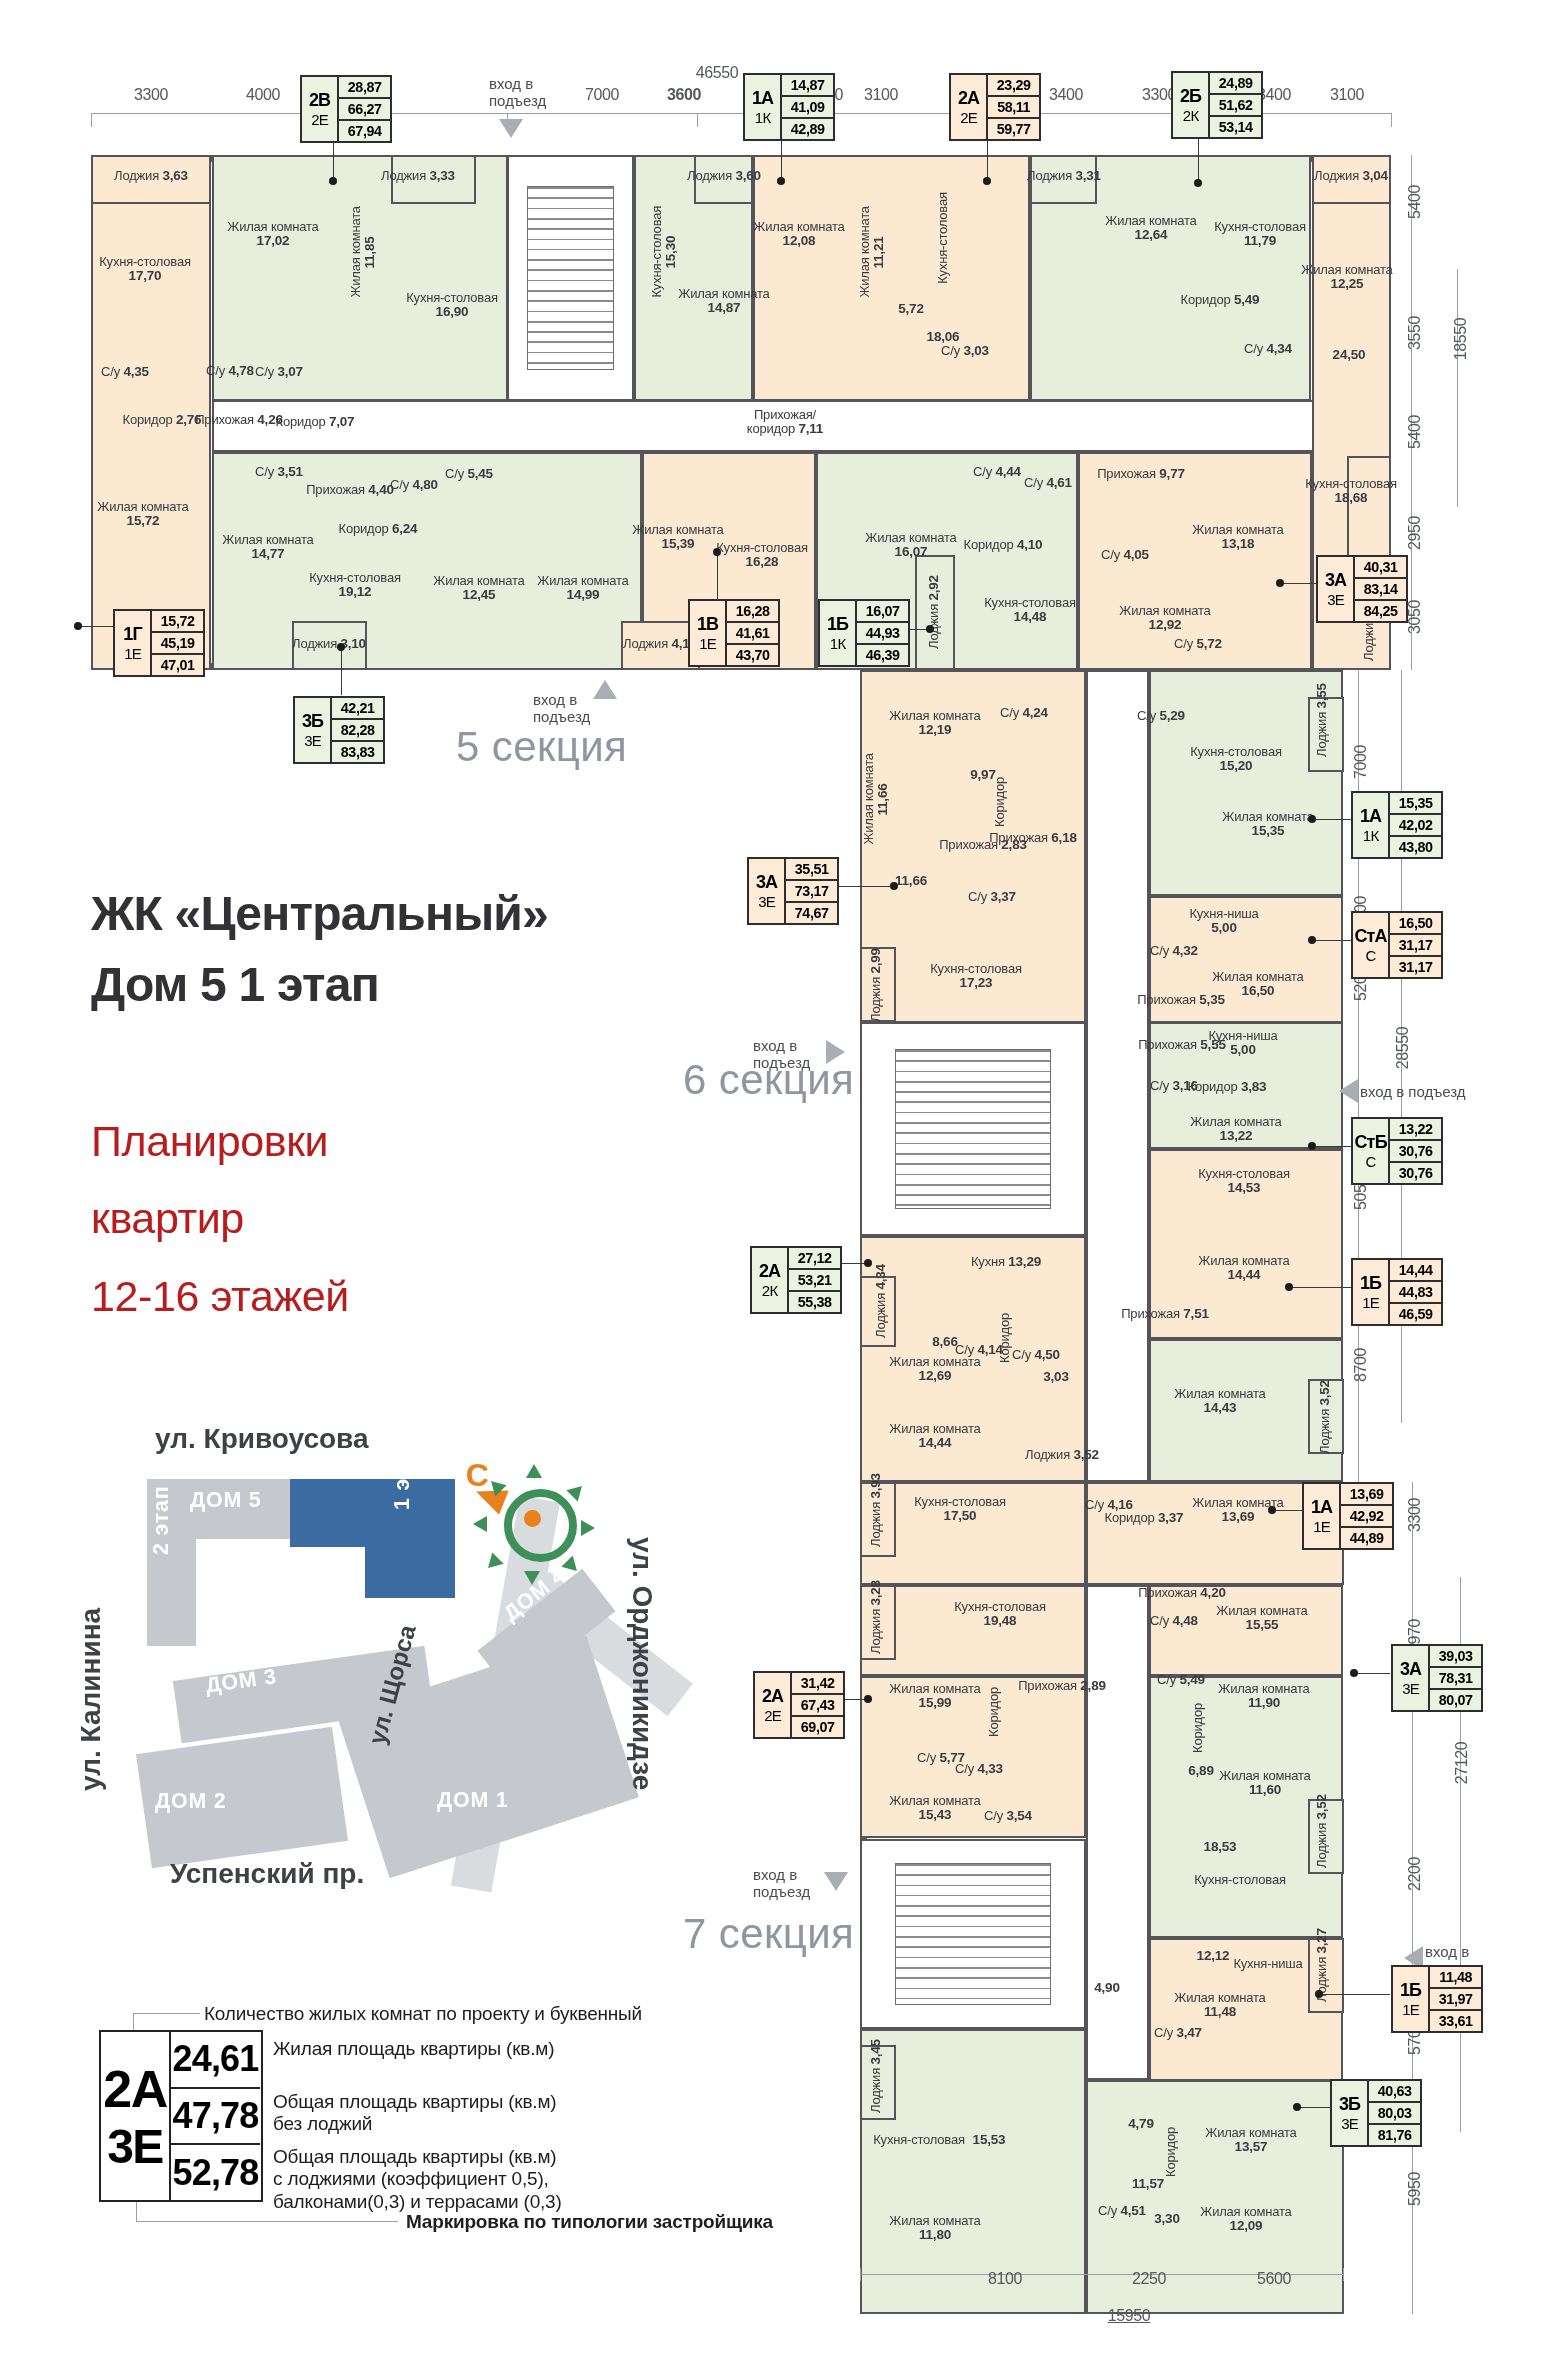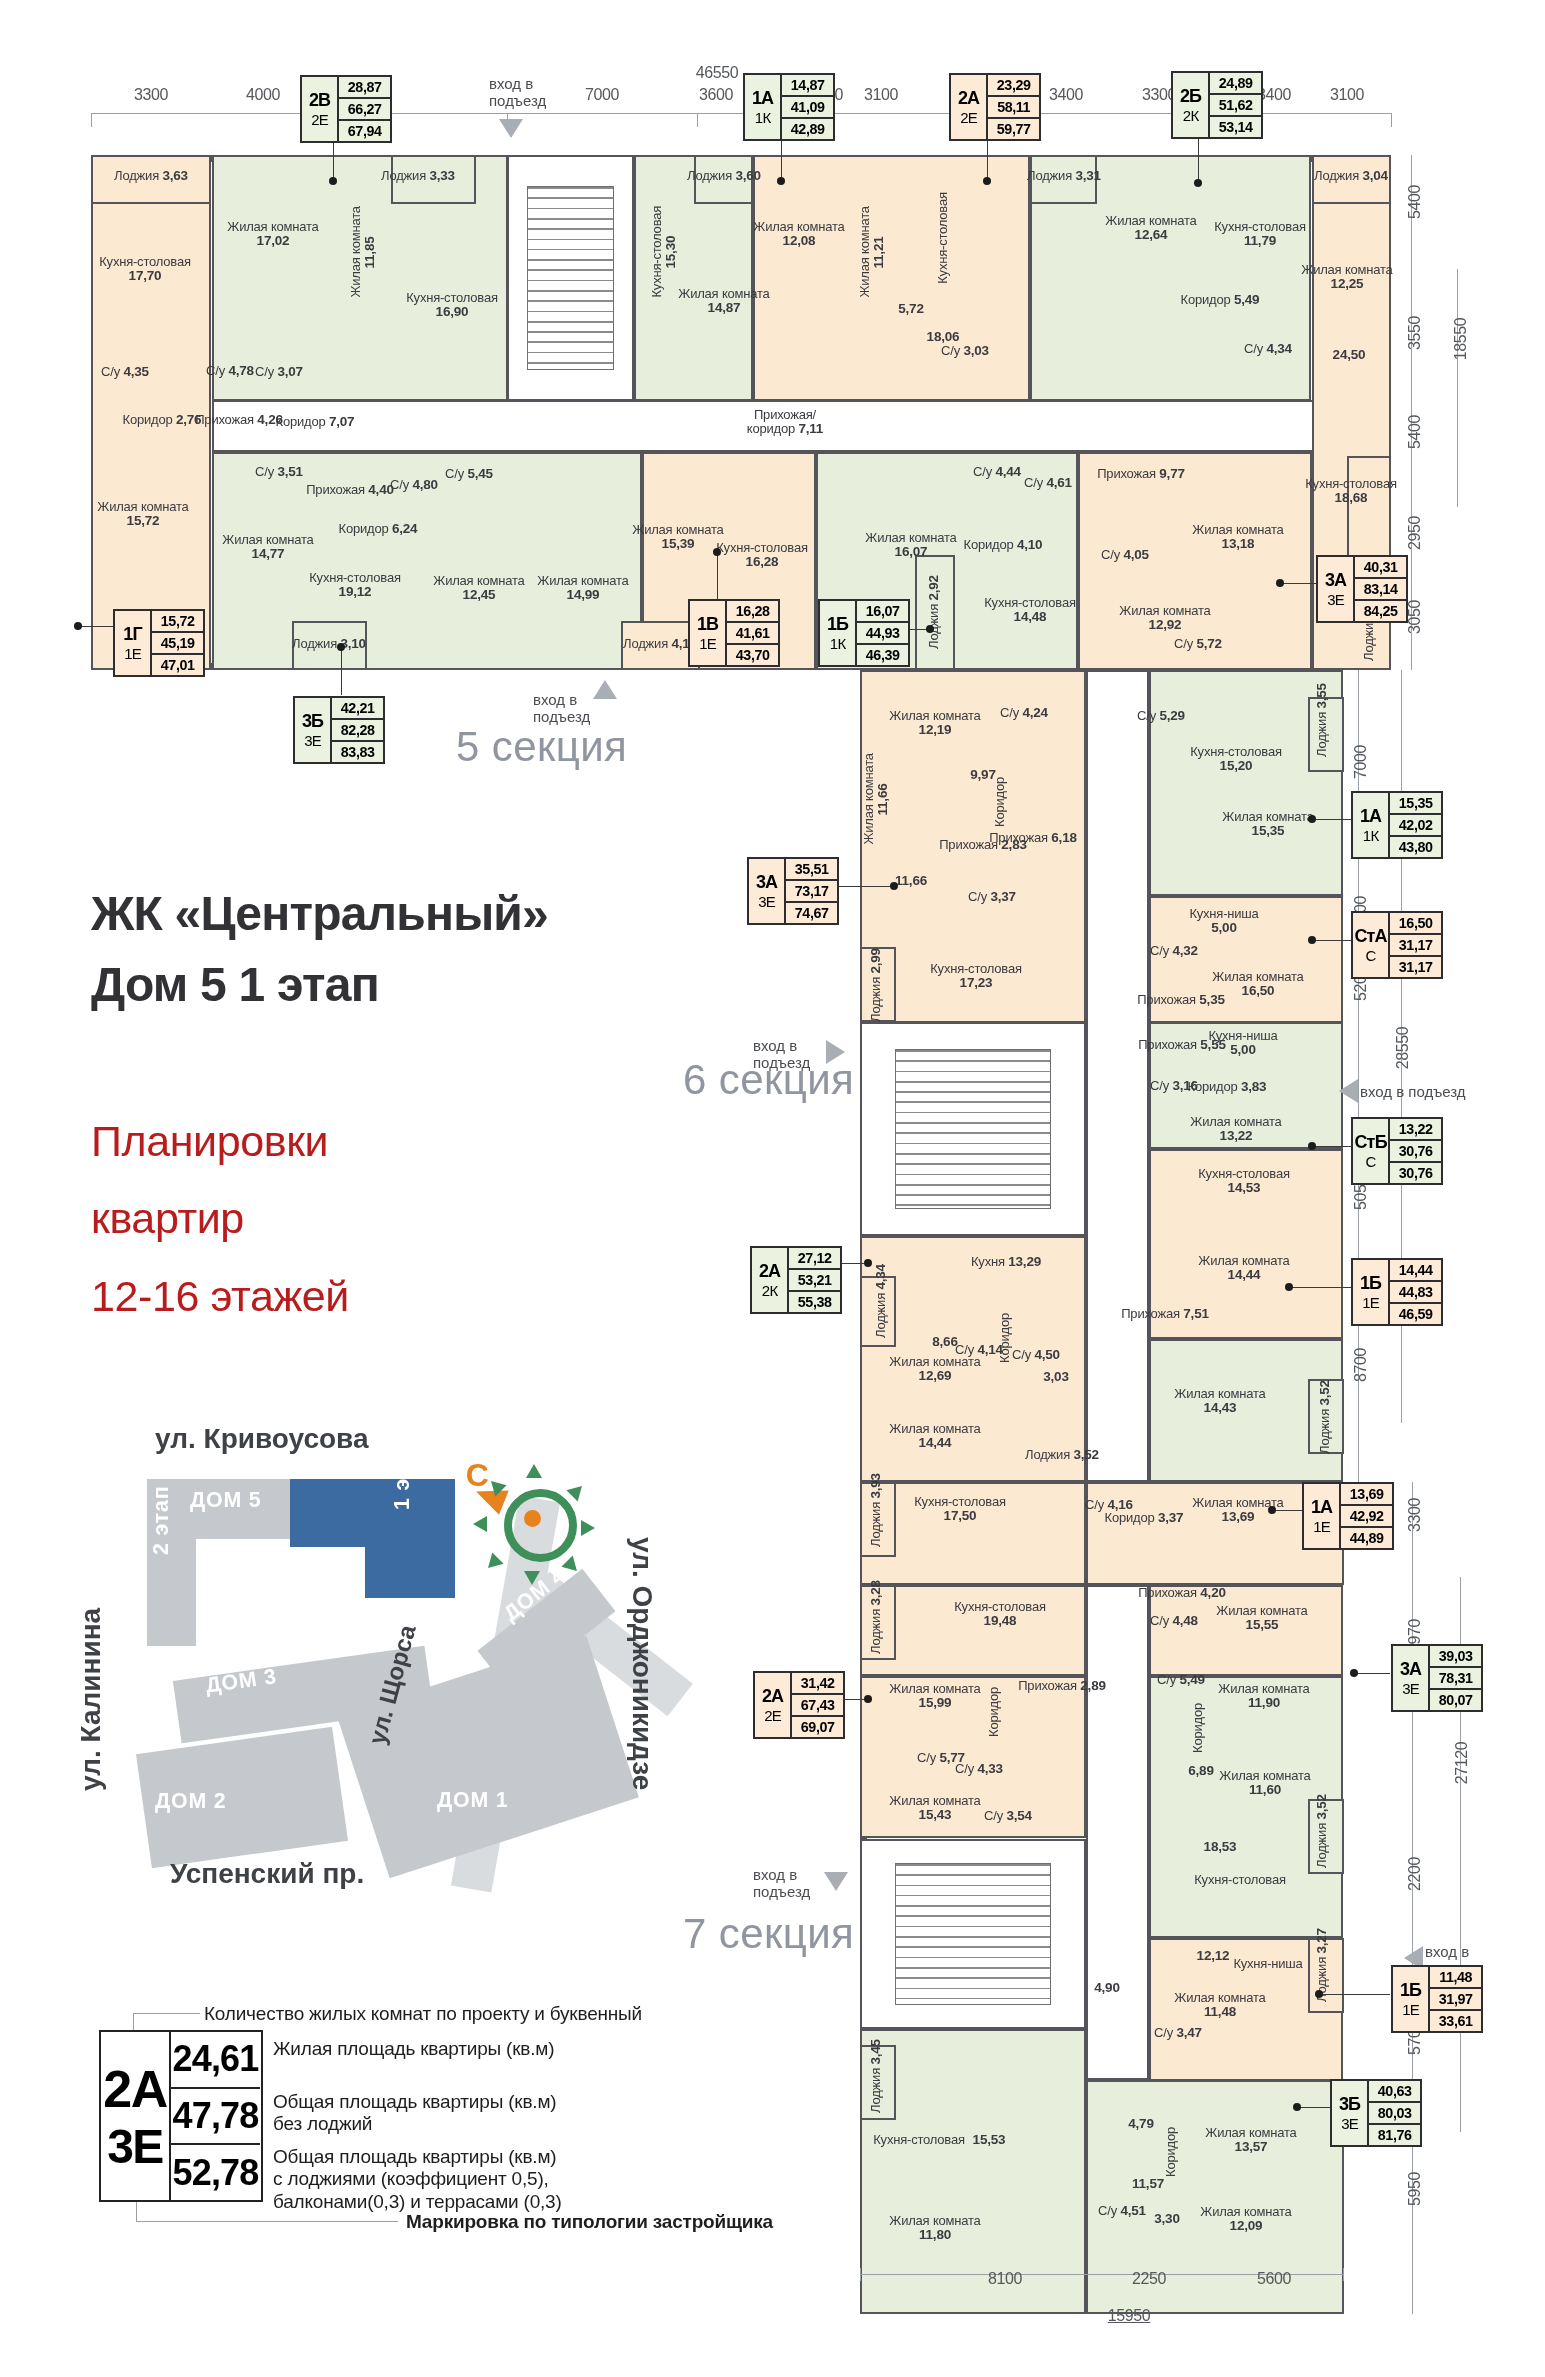--- a/index.html
+++ b/index.html
@@ -283,21 +283,21 @@
       <div class="dimline" style="left: 1401px; top: 670px; width: 0.8px; height: 753px;"></div>
       <div class="dimline" style="left: 1412px; top: 1482px; width: 0.8px; height: 832px;"></div>
       <div class="dimline" style="left: 1460px; top: 1577px; width: 0.8px; height: 555px;"></div>
       <div class="dimline" style="left: 860px; top: 2274px; width: 483px; height: 0.8px;"></div>
       <div class="dimline" style="left: 860px; top: 2268px; width: 0.8px; height: 12.7px;"></div>
       <div class="dimline" style="left: 1343px; top: 2268px; width: 0.8px; height: 12.7px;"></div>
       <div class="dim" style="left: 151px; top: 95px;">3300</div>
       <div class="dim" style="left: 263px; top: 95px;">4000</div>
       <div class="dim" style="left: 374px; top: 95px;">3450</div>
       <div class="dim" style="left: 602px; top: 95px;">7000</div>
-      <div class="dim" style="left: 716px; top: 95px;">3600</div>
+      <div class="dim" style="left: 684px; top: 95px; font-weight: bold;">3600</div>
       <div class="dim" style="left: 826px; top: 95px;">3200</div>
       <div class="dim" style="left: 881px; top: 95px;">3100</div>
       <div class="dim" style="left: 1066px; top: 95px;">3400</div>
       <div class="dim" style="left: 1159px; top: 95px;">3300</div>
       <div class="dim" style="left: 1274px; top: 95px;">3400</div>
       <div class="dim" style="left: 1347px; top: 95px;">3100</div>
       <div class="dim" style="left: 717px; top: 73px;">46550</div>
       <div class="dim" style="left: 983px; top: 127px;">2750</div>
       <div class="dim r" style="left: 1415px; top: 202px;">5400</div>
       <div class="dim r" style="left: 1415px; top: 333px;">3550</div>

